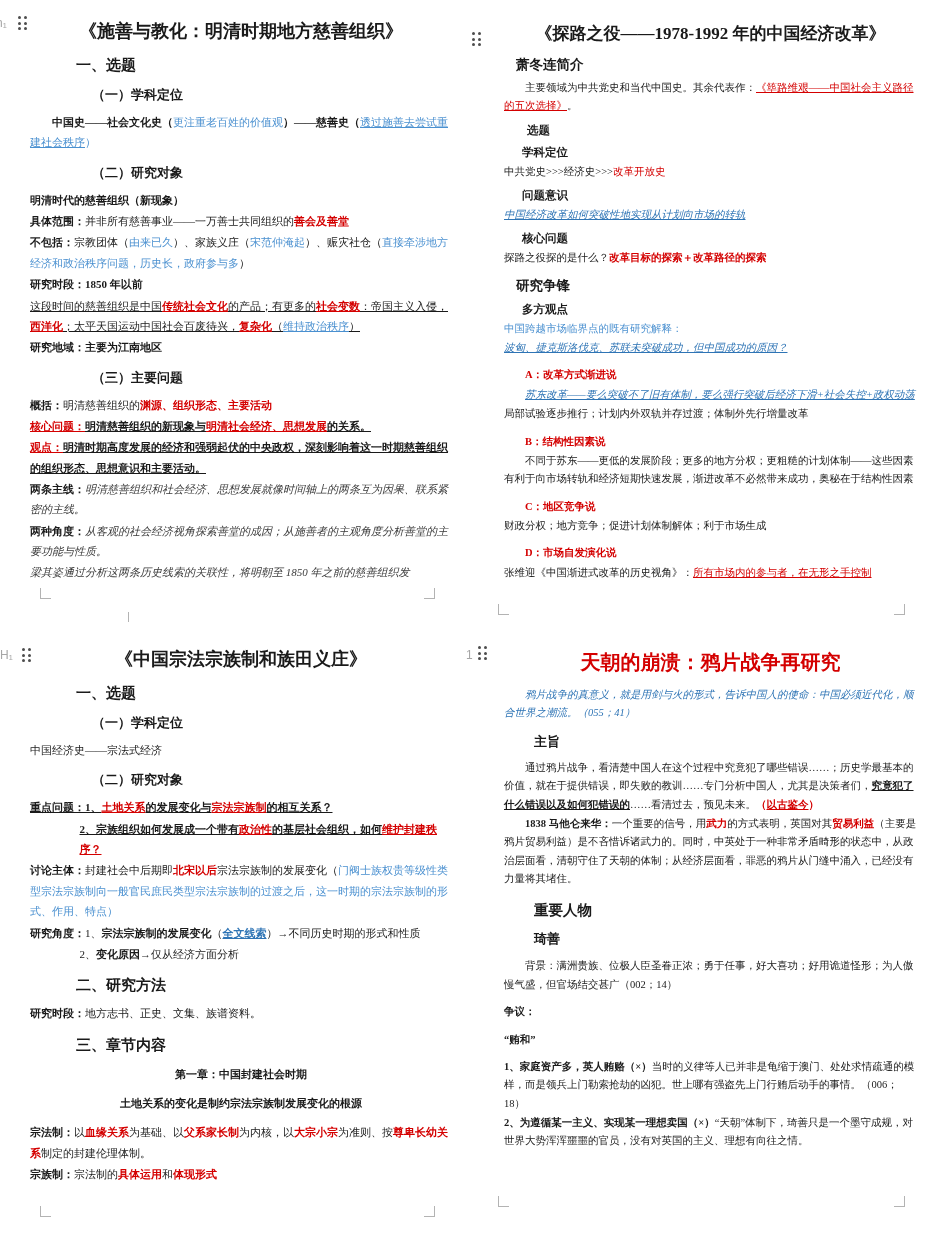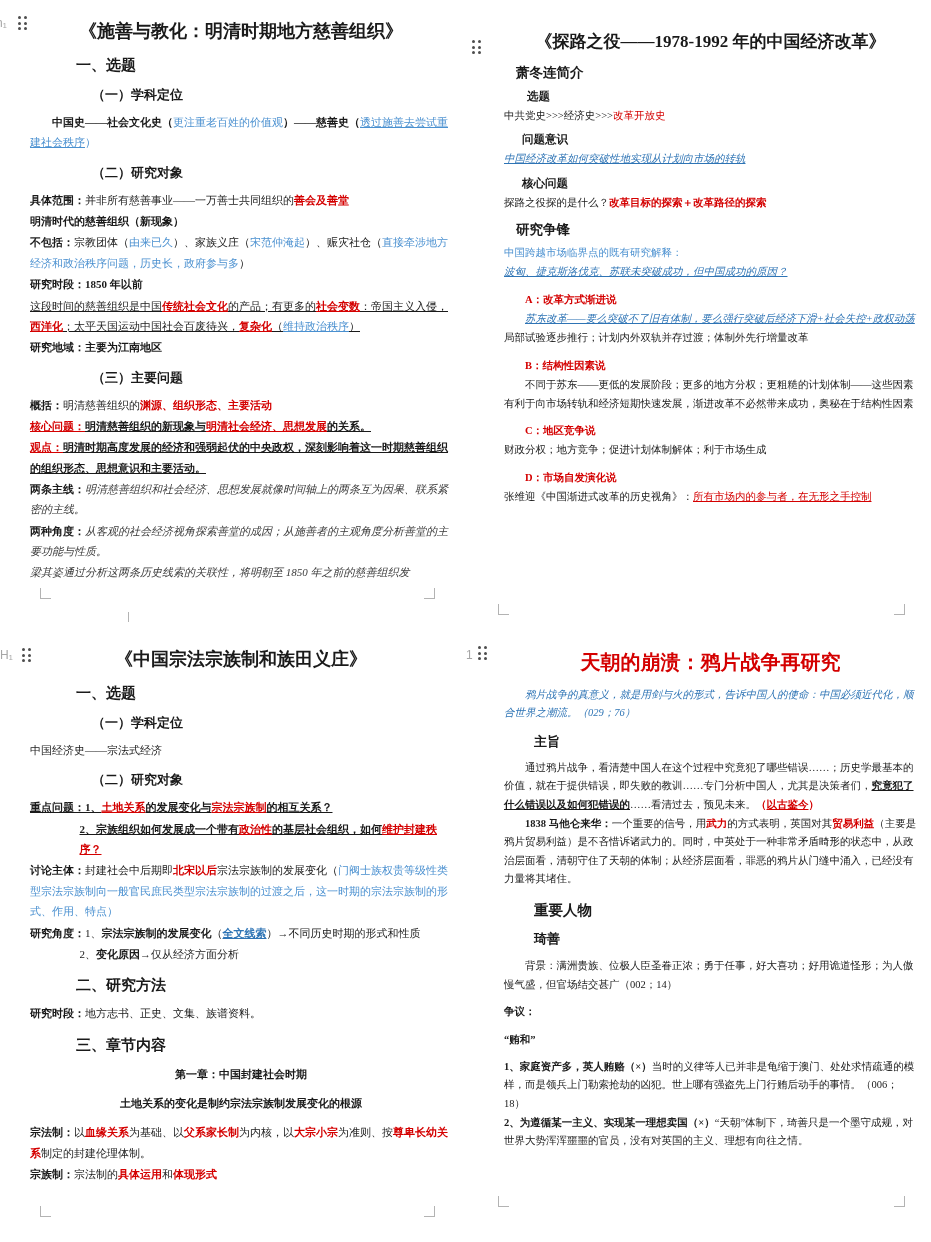--- a/index.html
+++ b/index.html
@@ -4,21 +4,21 @@
 <style>
   :root{
     --red:#d40000; --blue:#2e74b5; --lblue:#4a90d0;
     --badge:#a6a6a6; --handle:#4d4d4d; --mark:#b3b3b3;
   }
   html,body{margin:0;padding:0;background:#ffffff;}
   #canvas{position:relative;width:931px;height:1242px;background:#fff;overflow:hidden;
           font-family:"Liberation Serif","DejaVu Serif",serif;color:#1a1a1a;}
   .page{position:absolute;overflow:hidden;background:#fff;}
   #pg-tl{left:0;top:0;width:466px;height:630px;padding:14px 14px 0 30px;box-sizing:border-box;}
-  #pg-tr{left:466px;top:8px;width:465px;height:630px;padding:16px 14px 0 38px;box-sizing:border-box;}
+  #pg-tr{left:466px;top:0;width:465px;height:630px;padding:16px 14px 0 38px;box-sizing:border-box;}
   #pg-bl{left:0;top:630px;width:466px;height:612px;padding:12px 14px 0 30px;box-sizing:border-box;}
   #pg-br{left:466px;top:630px;width:465px;height:612px;padding:12px 14px 0 38px;box-sizing:border-box;}
 
   .blk{margin:0;}
   
   .roomy .p{font-size:11px;line-height:1.85;margin:1px 0;}
   .roomy h1.h1{font-size:18px;font-weight:700;text-align:center;margin:4px 0 12px;line-height:1.45;}
   .roomy h2.h2{font-size:15px;font-weight:700;margin:12px 0 8px 46px;}
   .roomy h3.h3{font-size:13px;font-weight:700;margin:11px 0 8px 62px;}
   
@@ -80,22 +80,22 @@
         <i></i>
         <i></i>
         <i></i>
       </span>
     <div class="doc-body">
         <h1 class="blk h1"><span>《施善与教化：明清时期地方慈善组织》</span></h1>
         <h2 class="blk h2"><span>一、选题</span></h2>
         <h3 class="blk h3"><span>（一）学科定位</span></h3>
         <div class="blk p ind"><span class="s-b">中国史——社会文化史（</span><span class="s-bl">更注重老百姓的价值观</span><span class="s-b">）——慈善史（</span><span class="s-blu">透过施善去尝试重建社会秩序</span><span class="s-bl">）</span></div>
         <h3 class="blk h3"><span>（二）研究对象</span></h3>
+        <div class="blk p"><span class="s-b">明清时代的慈善组织（新现象）</span></div>
         <div class="blk p"><span class="s-b">具体范围：</span><span>并非所有慈善事业——一万善士共同组织的</span><span class="s-rb">善会及善堂</span></div>
-        <div class="blk p"><span class="s-b">明清时代的慈善组织（新现象）</span></div>
         <div class="blk p"><span class="s-b">不包括：</span><span>宗教团体（</span><span class="s-bl">由来已久</span><span>）、家族义庄（</span><span class="s-bl">宋范仲淹起</span><span>）、赈灾社仓（</span><span class="s-bl">直接牵涉地方经济和政治秩序问题，历史长，政府参与多</span><span>）</span></div>
         <div class="blk p"><span class="s-b">研究时段：1850 年以前</span></div>
         <div class="blk p"><span class="s-u">这段时间的慈善组织是中国</span><span class="s-rbu">传统社会文化</span><span class="s-u">的产品；有更多的</span><span class="s-rbu">社会变数</span><span class="s-u">：帝国主义入侵，</span><span class="s-rbu">西洋化</span><span class="s-u">；太平天国运动中国社会百废待兴，</span><span class="s-rbu">复杂化</span><span class="s-u">（</span><span class="s-blu">维持政治秩序</span><span class="s-u">）</span></div>
         <div class="blk p"><span class="s-b">研究地域：主要为江南地区</span></div>
         <h3 class="blk h3"><span>（三）主要问题</span></h3>
         <div class="blk p"><span class="s-b">概括：</span><span>明清慈善组织的</span><span class="s-rb">渊源、组织形态、主要活动</span></div>
         <div class="blk p"><span class="s-rbu">核心问题：</span><span class="s-bu">明清慈善组织的新现象与</span><span class="s-rbu">明清社会经济、思想发展</span><span class="s-bu">的关系。</span></div>
         <div class="blk p"><span class="s-rbu">观点：</span><span class="s-bu">明清时期高度发展的经济和强弱起伏的中央政权，深刻影响着这一时期慈善组织的组织形态、思想意识和主要活动。</span></div>
         <div class="blk p"><span class="s-b">两条主线：</span><span class="s-i">明清慈善组织和社会经济、思想发展就像时间轴上的两条互为因果、联系紧密的主线。</span></div>
         <div class="blk p"><span class="s-b">两种角度：</span><span class="s-i">从客观的社会经济视角探索善堂的成因；从施善者的主观角度分析善堂的主要功能与性质。</span></div>
@@ -108,27 +108,30 @@
         <i></i>
         <i></i>
         <i></i>
         <i></i>
         <i></i>
         <i></i>
       </span>
     <div class="doc-body">
         <h1 class="blk h1"><span>《探路之役——1978-1992 年的中国经济改革》</span></h1>
         <h4 class="blk hm"><span>萧冬连简介</span></h4>
+        <div class="blk p ind"><span>主要领域为中共党史和当代中国史。其余代表作：</span><span class="s-ru">《筚路维艰——中国社会主义路径的五次选择》</span><span>。</span></div>
         <h4 class="blk h4 ml1"><span>选题</span></h4>
+        <h4 class="blk h4"><span>学科定位</span></h4>
         <div class="blk p"><span>中共党史&gt;&gt;&gt;经济史&gt;&gt;&gt;</span><span class="s-r">改革开放史</span></div>
         <h4 class="blk h4"><span>问题意识</span></h4>
         <div class="blk p"><span class="s-bli">中国经济改革如何突破性地实现从计划向市场的转轨</span></div>
         <h4 class="blk h4"><span>核心问题</span></h4>
         <div class="blk p"><span>探路之役探的是什么？</span><span class="s-rb">改革目标的探索＋改革路径的探索</span></div>
         <h4 class="blk hm"><span>研究争锋</span></h4>
+        <h4 class="blk h4"><span>多方观点</span></h4>
         <div class="blk p"><span class="s-bl">中国跨越市场临界点的既有研究解释：</span></div>
         <div class="blk p"><span class="s-bli">波匈、捷克斯洛伐克、苏联未突破成功，但中国成功的原因？</span></div>
         <div class="blk p ml1 mt"><span class="s-rb">A：改革方式渐进说</span></div>
         <div class="blk p ind"><span class="s-bli">苏东改革——要么突破不了旧有体制，要么强行突破后经济下滑+社会失控+政权动荡</span></div>
         <div class="blk p"><span>局部试验逐步推行；计划内外双轨并存过渡；体制外先行增量改革</span></div>
         <div class="blk p ml1 mt"><span class="s-rb">B：结构性因素说</span></div>
         <div class="blk p ind"><span>不同于苏东——更低的发展阶段；更多的地方分权；更粗糙的计划体制——这些因素有利于向市场转轨和经济短期快速发展，渐进改革不必然带来成功，奥秘在于结构性因素</span></div>
         <div class="blk p ml1 mt"><span class="s-rb">C：地区竞争说</span></div>
         <div class="blk p"><span>财政分权；地方竞争；促进计划体制解体；利于市场生成</span></div>
         <div class="blk p ml1 mt"><span class="s-rb">D：市场自发演化说</span></div>
@@ -172,21 +175,21 @@
     <span class="dots" style="left:12px;top:16px;">
         <i></i>
         <i></i>
         <i></i>
         <i></i>
         <i></i>
         <i></i>
       </span>
     <div class="doc-body">
         <h1 class="blk h1 t-red big"><span>天朝的崩溃：鸦片战争再研究</span></h1>
-        <div class="blk p ind"><span class="s-q">鸦片战争的真意义，就是用剑与火的形式，告诉中国人的使命：中国必须近代化，顺合世界之潮流。（029；76）</span></div>
+        <div class="blk p ind"><span class="s-q">鸦片战争的真意义，就是用剑与火的形式，告诉中国人的使命：中国必须近代化，顺合世界之潮流。（055；41）</span></div>
         <h3 class="blk h3"><span>主旨</span></h3>
         <div class="blk p ind"><span>通过鸦片战争，看清楚中国人在这个过程中究竟犯了哪些错误……；历史学最基本的价值，就在于提供错误，即失败的教训……专门分析中国人，尤其是决策者们，</span><span class="s-bu">究竟犯了什么错误以及如何犯错误的</span><span>……看清过去，预见未来。</span><span class="s-rb">（</span><span class="s-rbu">以古鉴今</span><span class="s-rb">）</span></div>
         <div class="blk p ind"><span class="s-b">1838 马他仑来华：</span><span>一个重要的信号，用</span><span class="s-rb">武力</span><span>的方式表明，英国对其</span><span class="s-rb">贸易利益</span><span>（主要是鸦片贸易利益）是不吝惜诉诸武力的。同时，中英处于一种非常矛盾畸形的状态中，从政治层面看，清朝守住了天朝的体制；从经济层面看，罪恶的鸦片从门缝中涌入，已经没有力量将其堵住。</span></div>
         <h2 class="blk h2"><span>重要人物</span></h2>
         <h3 class="blk h3"><span>琦善</span></h3>
         <div class="blk p ind mt"><span>背景：满洲贵族、位极人臣圣眷正浓；勇于任事，好大喜功；好用诡道怪形；为人傲慢气盛，但官场结交甚广（002；14）</span></div>
         <div class="blk p mt"><span class="s-b">争议：</span></div>
         <div class="blk p mt"><span class="s-b">“贿和”</span></div>
         <div class="blk p mt"><span class="s-b">1、家庭资产多，英人贿赂（×）</span><span>当时的义律等人已并非是龟缩于澳门、处处求情疏通的模样，而是领兵上门勒索抢劫的凶犯。世上哪有强盗先上门行贿后动手的事情。（006；18）</span></div>
         <div class="blk p"><span class="s-b">2、为遵循某一主义、实现某一理想卖国（×）</span><span>“天朝”体制下，琦善只是一个墨守成规，对世界大势浑浑噩噩的官员，没有对英国的主义、理想有向往之情。</span></div>

